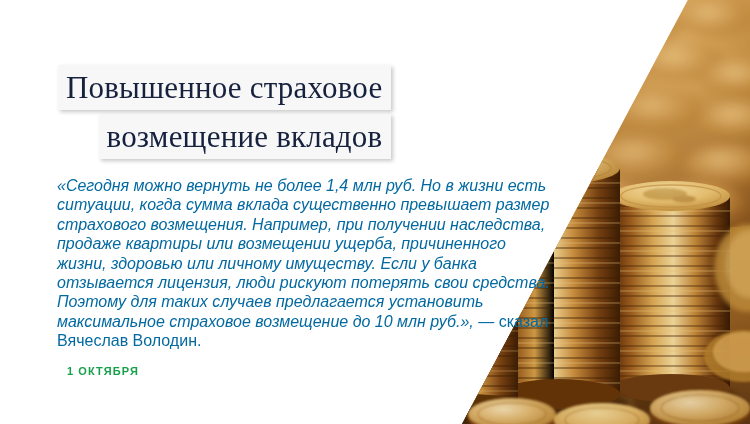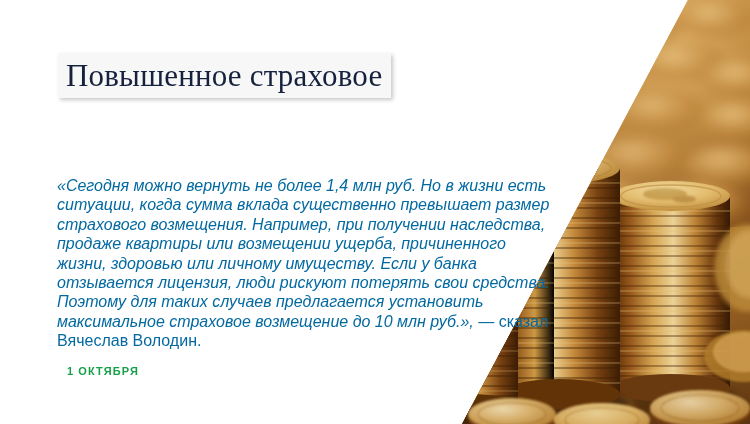--- a/index.html
+++ b/index.html
@@ -26,21 +26,21 @@
     -webkit-clip-path: polygon(688px 0px, 750px 0px, 750px 424px, 462px 424px);
     clip-path: polygon(688px 0px, 750px 0px, 750px 424px, 462px 424px);
     overflow: hidden;
   }
   #photo svg { display: block; }
 
   
   .title-wrap {
     position: absolute;
     left: 58px;
-    top: 53px;
+    top: 65px;
     display: flex;
     flex-direction: column;
     align-items: flex-end;
     z-index: 5;
   }
   .title-line {
     display: inline-block;
     background: #f7f7f7;
     color: #16213e;
     font-family: "Liberation Serif", serif;
@@ -336,19 +336,20 @@
         <ellipse cx="750" cy="264" rx="25" ry="34" fill="#e3b768" opacity="0.75"></ellipse>
       </g>
 
       <path d="M400 0 L750 0 L750 424 L400 424 Z" fill="none"></path>
       <rect x="400" y="0" width="350" height="424" fill="#3a1c05" opacity="0.06"></rect>
     </svg>
   </div>
 
   <div class="title-wrap">
     <span class="title-line">Повышенное страховое</span>
+    <span class="title-line">возмещение вкладов</span>
   </div>
 
   <div id="quote"><span>«Сегодня можно вернуть не более 1,4 млн руб. Но в жизни есть ситуации, когда сумма вклада существенно превышает размер страхового возмещения. Например, при получении наследства, продаже квартиры или возмещении ущерба, причиненного жизни, здоровью или личному имуществу. Если у банка отзывается лицензия, люди рискуют потерять свои средства. Поэтому для таких случаев предлагается установить максимальное страховое возмещение до 10 млн руб.»,</span><span class="attribution"> — сказал Вячеслав Володин.</span></div>
 
   <div id="date">1 октября</div>
 
 </div>
 
 </body></html>

